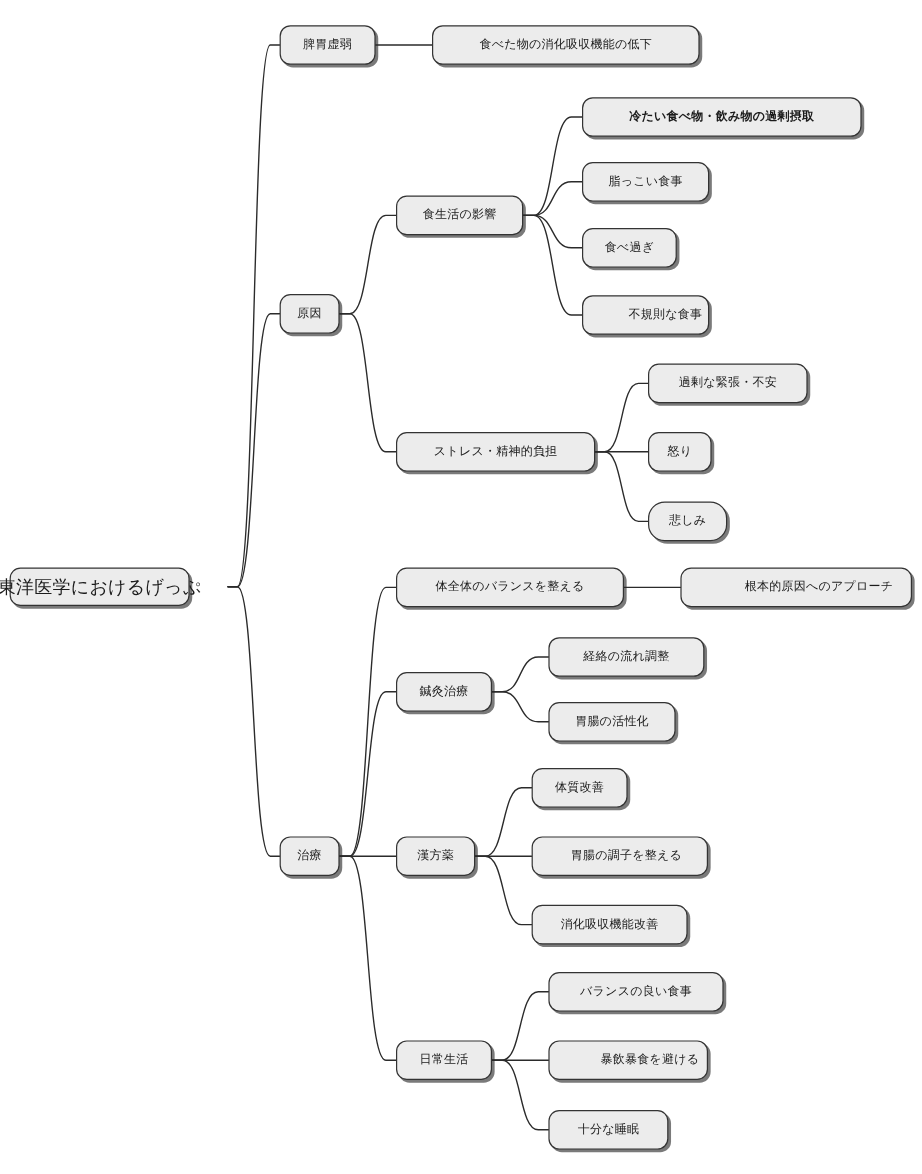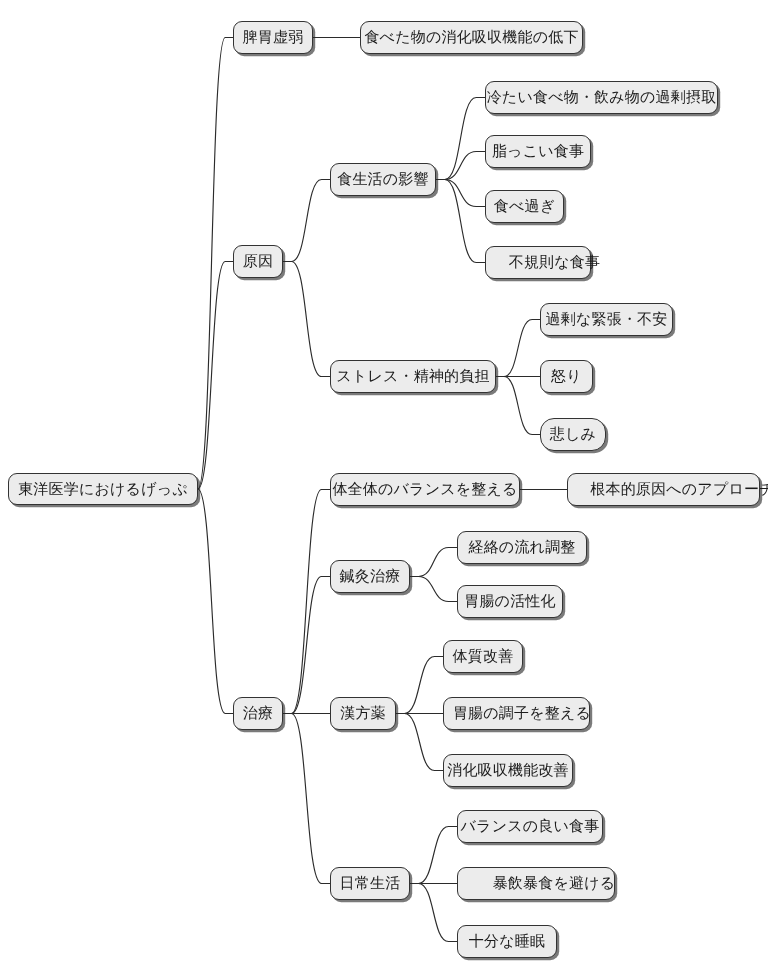--- a/index.html
+++ b/index.html
@@ -37,21 +37,21 @@
     position: absolute;
     box-sizing: border-box;
     display: flex;
     align-items: center;
     justify-content: center;
     background: #ececec;
     border: 1.35px solid #333333;
     border-radius: 9px;
     box-shadow: 2.2px 2.2px 0 rgba(40,40,40,0.62);
     color: #1b1b1b;
-    font-size: 15px;
+    font-size: 10px;
     line-height: 1;
     letter-spacing: 0.2px;
     white-space: nowrap;
     padding: 0 8px;
     height: 32px;
   }
   .node-label {
     display: block;
   }
 </style>
@@ -81,39 +81,39 @@
       <path d="M 410 576.5 L 418.46 576.5 C 435.004 576.5, 431.996 547.5, 448.54 547.5 L 457 547.5" class="edge"></path>
       <path d="M 410 576.5 L 418.46 576.5 C 435.004 576.5, 431.996 601.5, 448.54 601.5 L 457 601.5" class="edge"></path>
       <path d="M 396 713.5 L 404.46 713.5 C 421.004 713.5, 417.996 656.5, 434.54 656.5 L 443 656.5" class="edge"></path>
       <path d="M 396 713.5 L 404.46 713.5 C 421.004 713.5, 417.996 713.5, 434.54 713.5 L 443 713.5" class="edge"></path>
       <path d="M 396 713.5 L 404.46 713.5 C 421.004 713.5, 417.996 770.5, 434.54 770.5 L 443 770.5" class="edge"></path>
       <path d="M 410 883.5 L 418.46 883.5 C 435.004 883.5, 431.996 826.5, 448.54 826.5 L 457 826.5" class="edge"></path>
       <path d="M 410 883.5 L 418.46 883.5 C 435.004 883.5, 431.996 883.5, 448.54 883.5 L 457 883.5" class="edge"></path>
       <path d="M 410 883.5 L 418.46 883.5 C 435.004 883.5, 431.996 941.5, 448.54 941.5 L 457 941.5" class="edge"></path>
     </svg>
   <div id="node-layer">
-      <div class="node" style="left: 8px; top: 473px; width: 190px; height: 32px; font-size: 15px;">
+      <div class="node" style="left: 8px; top: 473px; width: 150px; height: 32px; font-size: 15px;">
         <span class="node-label">東洋医学におけるげっぷ</span>
       </div>
       <div class="node" style="left: 233px; top: 245px; width: 50px; height: 33px;">
         <span class="node-label">原因</span>
       </div>
       <div class="node" style="left: 233px; top: 697px; width: 50px; height: 33px;">
         <span class="node-label">治療</span>
       </div>
       <div class="node" style="left: 233px; top: 21px; width: 80px; height: 33px;">
         <span class="node-label">脾胃虚弱</span>
       </div>
       <div class="node" style="left: 360px; top: 21px; width: 223px; height: 33px;">
         <span class="node-label">食べた物の消化吸収機能の低下</span>
       </div>
       <div class="node" style="left: 330px; top: 163px; width: 106px; height: 33px;">
         <span class="node-label">食生活の影響</span>
       </div>
-      <div class="node" style="left: 485px; top: 81px; width: 233px; height: 33px;">
+      <div class="node" style="left: 485px; top: 81px; width: 233px; height: 33px; font-weight: bold;">
         <span class="node-label">冷たい食べ物・飲み物の過剰摂取</span>
       </div>
       <div class="node" style="left: 485px; top: 135px; width: 106px; height: 33px;">
         <span class="node-label">脂っこい食事</span>
       </div>
       <div class="node" style="left: 485px; top: 190px; width: 79px; height: 33px;">
         <span class="node-label">食べ過ぎ</span>
       </div>
       <div class="node" style="left: 485px; top: 246px; width: 106px; height: 33px; padding-left: 41px;">
         <span class="node-label">不規則な食事</span>
@@ -156,20 +156,20 @@
       </div>
       <div class="node" style="left: 443px; top: 754px; width: 130px; height: 33px;">
         <span class="node-label">消化吸収機能改善</span>
       </div>
       <div class="node" style="left: 330px; top: 867px; width: 80px; height: 33px;">
         <span class="node-label">日常生活</span>
       </div>
       <div class="node" style="left: 457px; top: 810px; width: 146px; height: 33px; text-align: right;">
         <span class="node-label">バランスの良い食事</span>
       </div>
-      <div class="node" style="left: 457px; top: 867px; width: 158px; height: 33px; padding-left: 44px;">
+      <div class="node" style="left: 457px; top: 867px; width: 133px; height: 33px; padding-left: 44px;">
         <span class="node-label">暴飲暴食を避ける</span>
       </div>
       <div class="node" style="left: 457px; top: 925px; width: 100px; height: 33px;">
         <span class="node-label">十分な睡眠</span>
       </div>
     </div>
 </div>
 
 </body></html>

